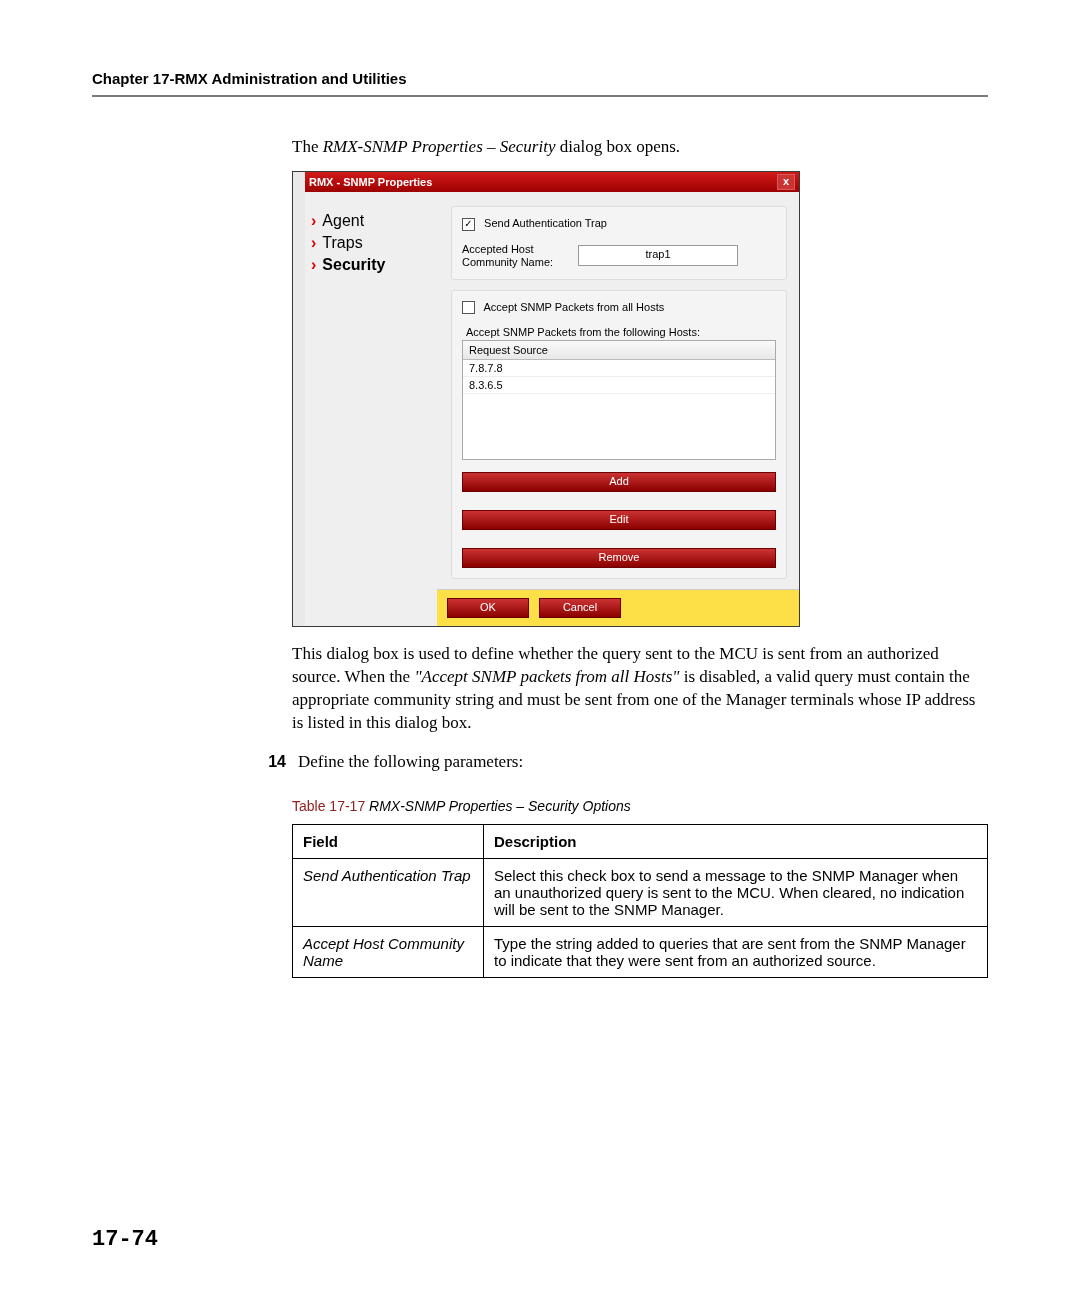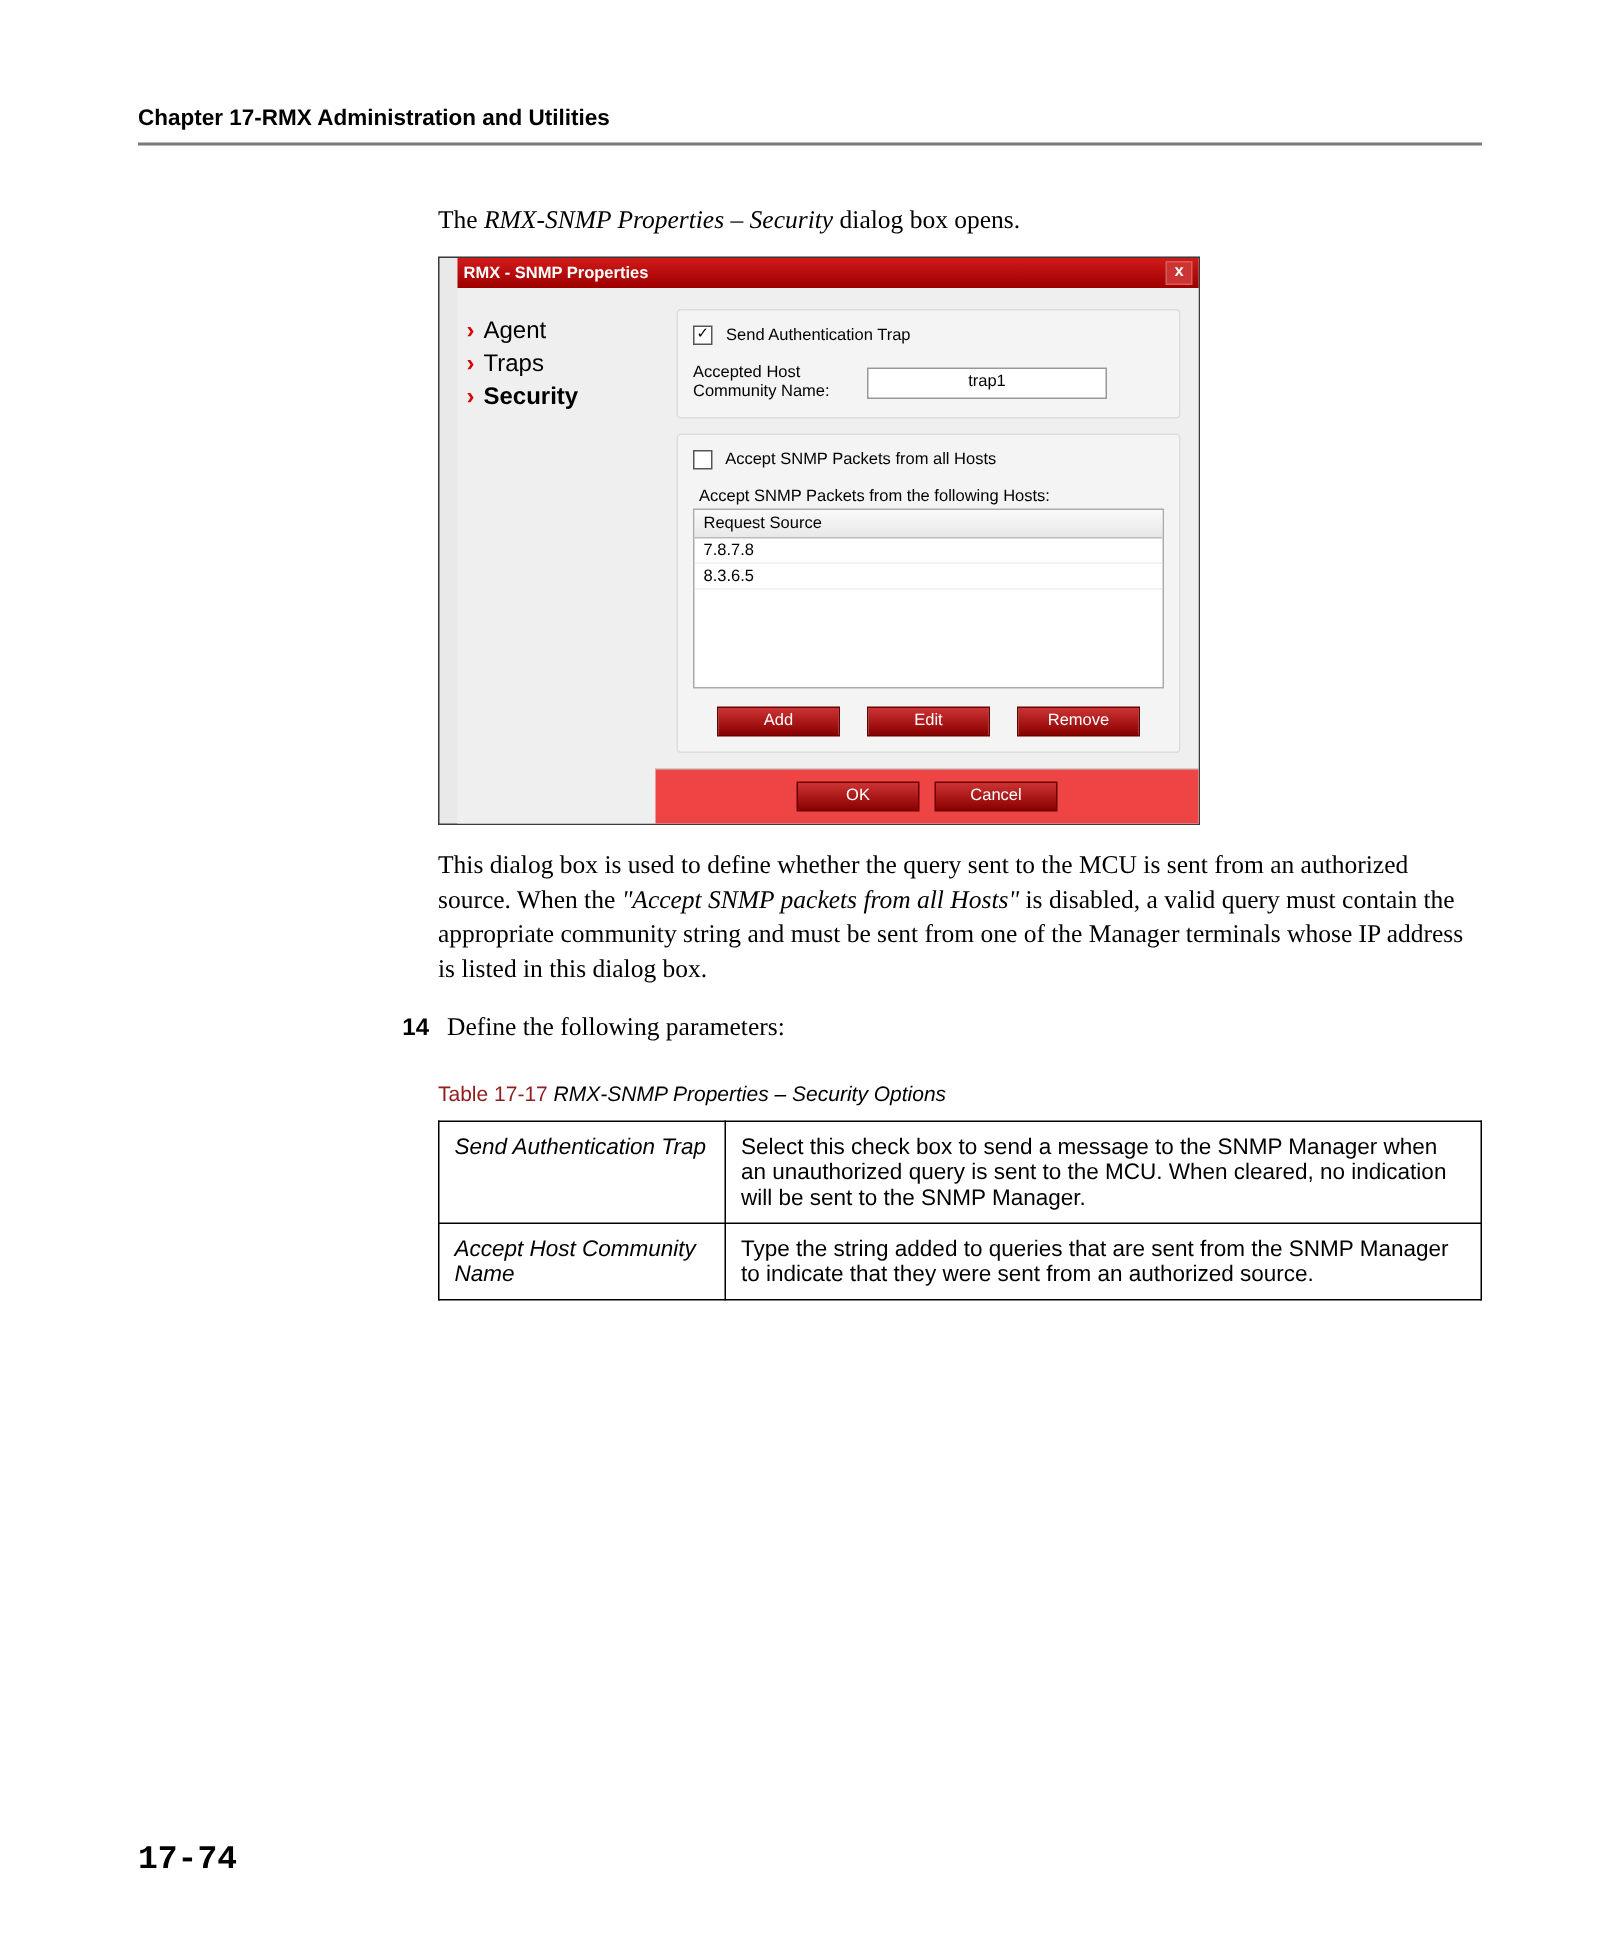--- a/index.html
+++ b/index.html
@@ -144,39 +144,40 @@
   .hosts-table .row {
     padding: 2px 6px;
     border-bottom: 1px solid #eee;
     font-size: 11px;
   }
   .btn-row {
     display: flex;
     justify-content: center;
     gap: 18px;
     margin-top: 12px;
+    flex-direction: column;
   }
   .dlg-btn {
     min-width: 64px;
     height: 18px;
     font-size: 11px;
     color: #fff;
     border: 1px solid #6a0000;
     background: linear-gradient(#c33, #8a0000);
     text-align: center;
     line-height: 16px;
     padding: 0 8px;
   }
   .dlg-footer {
     display: flex;
-    justify-content: center;
+    justify-content: flex-start;
     gap: 10px;
     padding: 8px 10px;
     border-top: 1px solid #ccc;
-    background: #ef4444;
+    background: #fde047;
   }
 
   .para {
     font-size: 17px;
     line-height: 1.35;
     margin-top: 16px;
   }
   .para .italic { font-style: italic; }
 
   .step-row {
@@ -311,20 +312,24 @@
       <div class="step-num">14</div>
       <div class="step-text">Define the following parameters:</div>
     </div>
 
     <div class="table-caption">
       <span class="tnum">Table 17-17</span><span> RMX-SNMP Properties – Security Options</span>
     </div>
 
     <table class="opts">
       <tbody>
+          <tr>
+        <th>Field</th>
+        <th>Description</th>
+      </tr>
       <tr>
         <td class="fcol">Send Authentication Trap</td>
         <td>Select this check box to send a message to the SNMP Manager when an unauthorized query is sent to the MCU. When cleared, no indication will be sent to the SNMP Manager.</td>
       </tr>
       <tr>
         <td class="fcol">Accept Host Community Name</td>
         <td>Type the string added to queries that are sent from the SNMP Manager to indicate that they were sent from an authorized source.</td>
       </tr>
     </tbody>
       </table>

